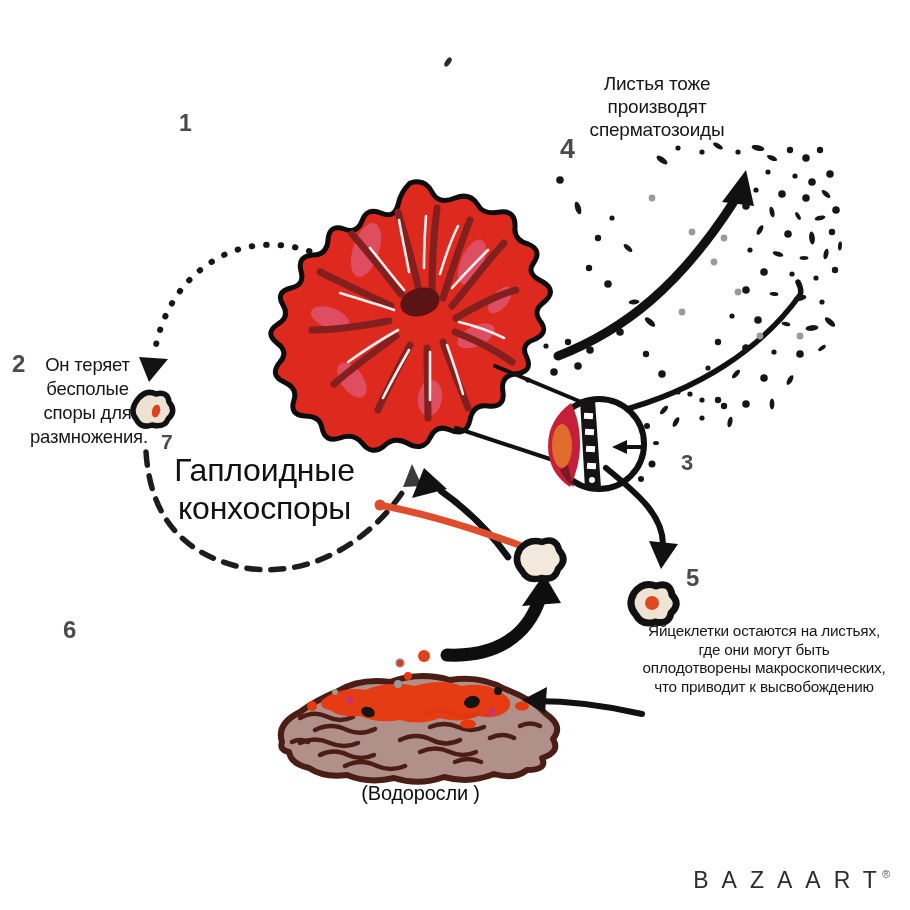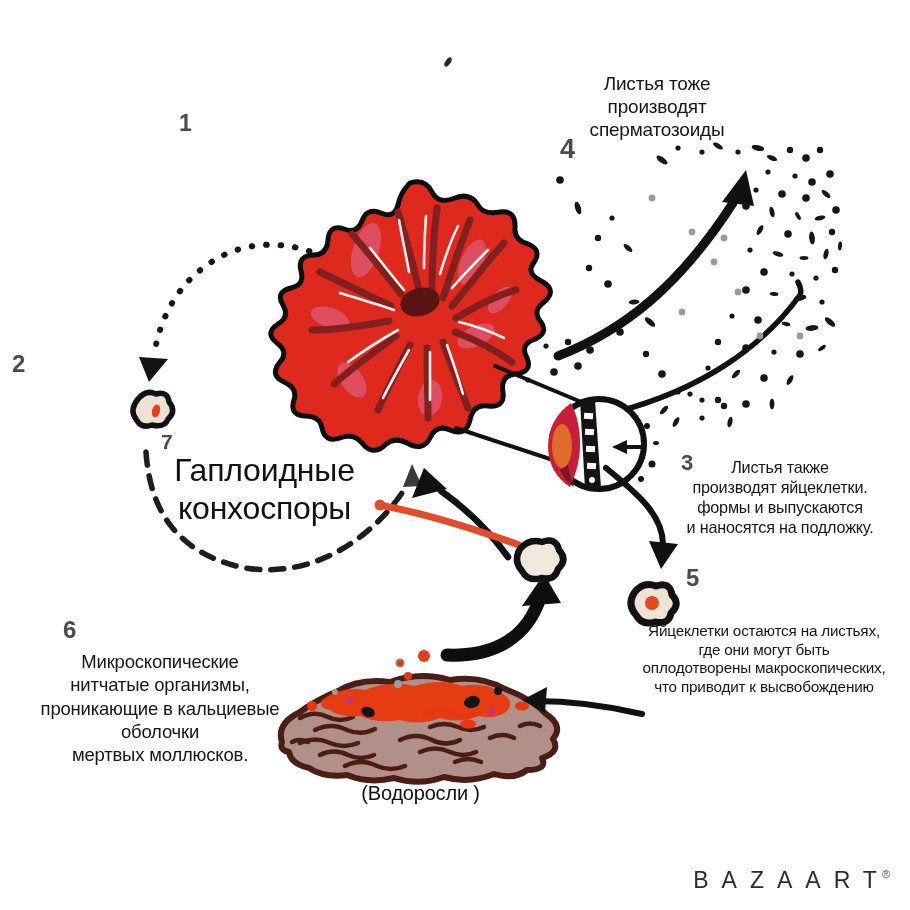--- a/index.html
+++ b/index.html
@@ -302,44 +302,39 @@
 
     <g>
       <path d="M 642 714 C 608 706 576 701 534 701" fill="none" stroke="#111" stroke-width="6" stroke-linecap="round"></path>
       <path d="M 522 700 L 547 687 L 545 713 Z" fill="#111"></path>
     </g>
   </svg>
 
   <span class="step-num" id="n1">1</span>
 
   <span class="step-num" id="n2">2</span>
+  <div class="step-text" id="t2">Он теряет
+бесполые
+споры для
+размножения.</div>
 
   <span class="step-num" id="n3">3</span>
-  <div class="step-text" id="t3">Листья также
-производят яйцеклетки.
-формы и выпускаются
-и наносятся на подложку.</div>
 
   <span class="step-num" id="n4">4</span>
   <div class="step-text" id="t4">Листья тоже
 производят
 сперматозоиды</div>
 
   <span class="step-num" id="n5">5</span>
   <div class="step-text" id="t5">Яйцеклетки остаются на листьях,
 где они могут быть
 оплодотворены макроскопических,
 что приводит к высвобождению</div>
 
   <span class="step-num" id="n6">6</span>
-  <div class="step-text" id="t6">Микроскопические
-нитчатые организмы,
-проникающие в кальциевые
-оболочки
-мертвых моллюсков.</div>
 
   <span class="step-num" id="n7">7</span>
   <div class="step-text" id="t7">Гаплоидные
 конхоспоры</div>
 
   <div class="step-text" id="shell-label">(Водоросли )</div>
 
   <div id="watermark">
     <span>BAZAART</span>
     <span class="reg">®</span>

